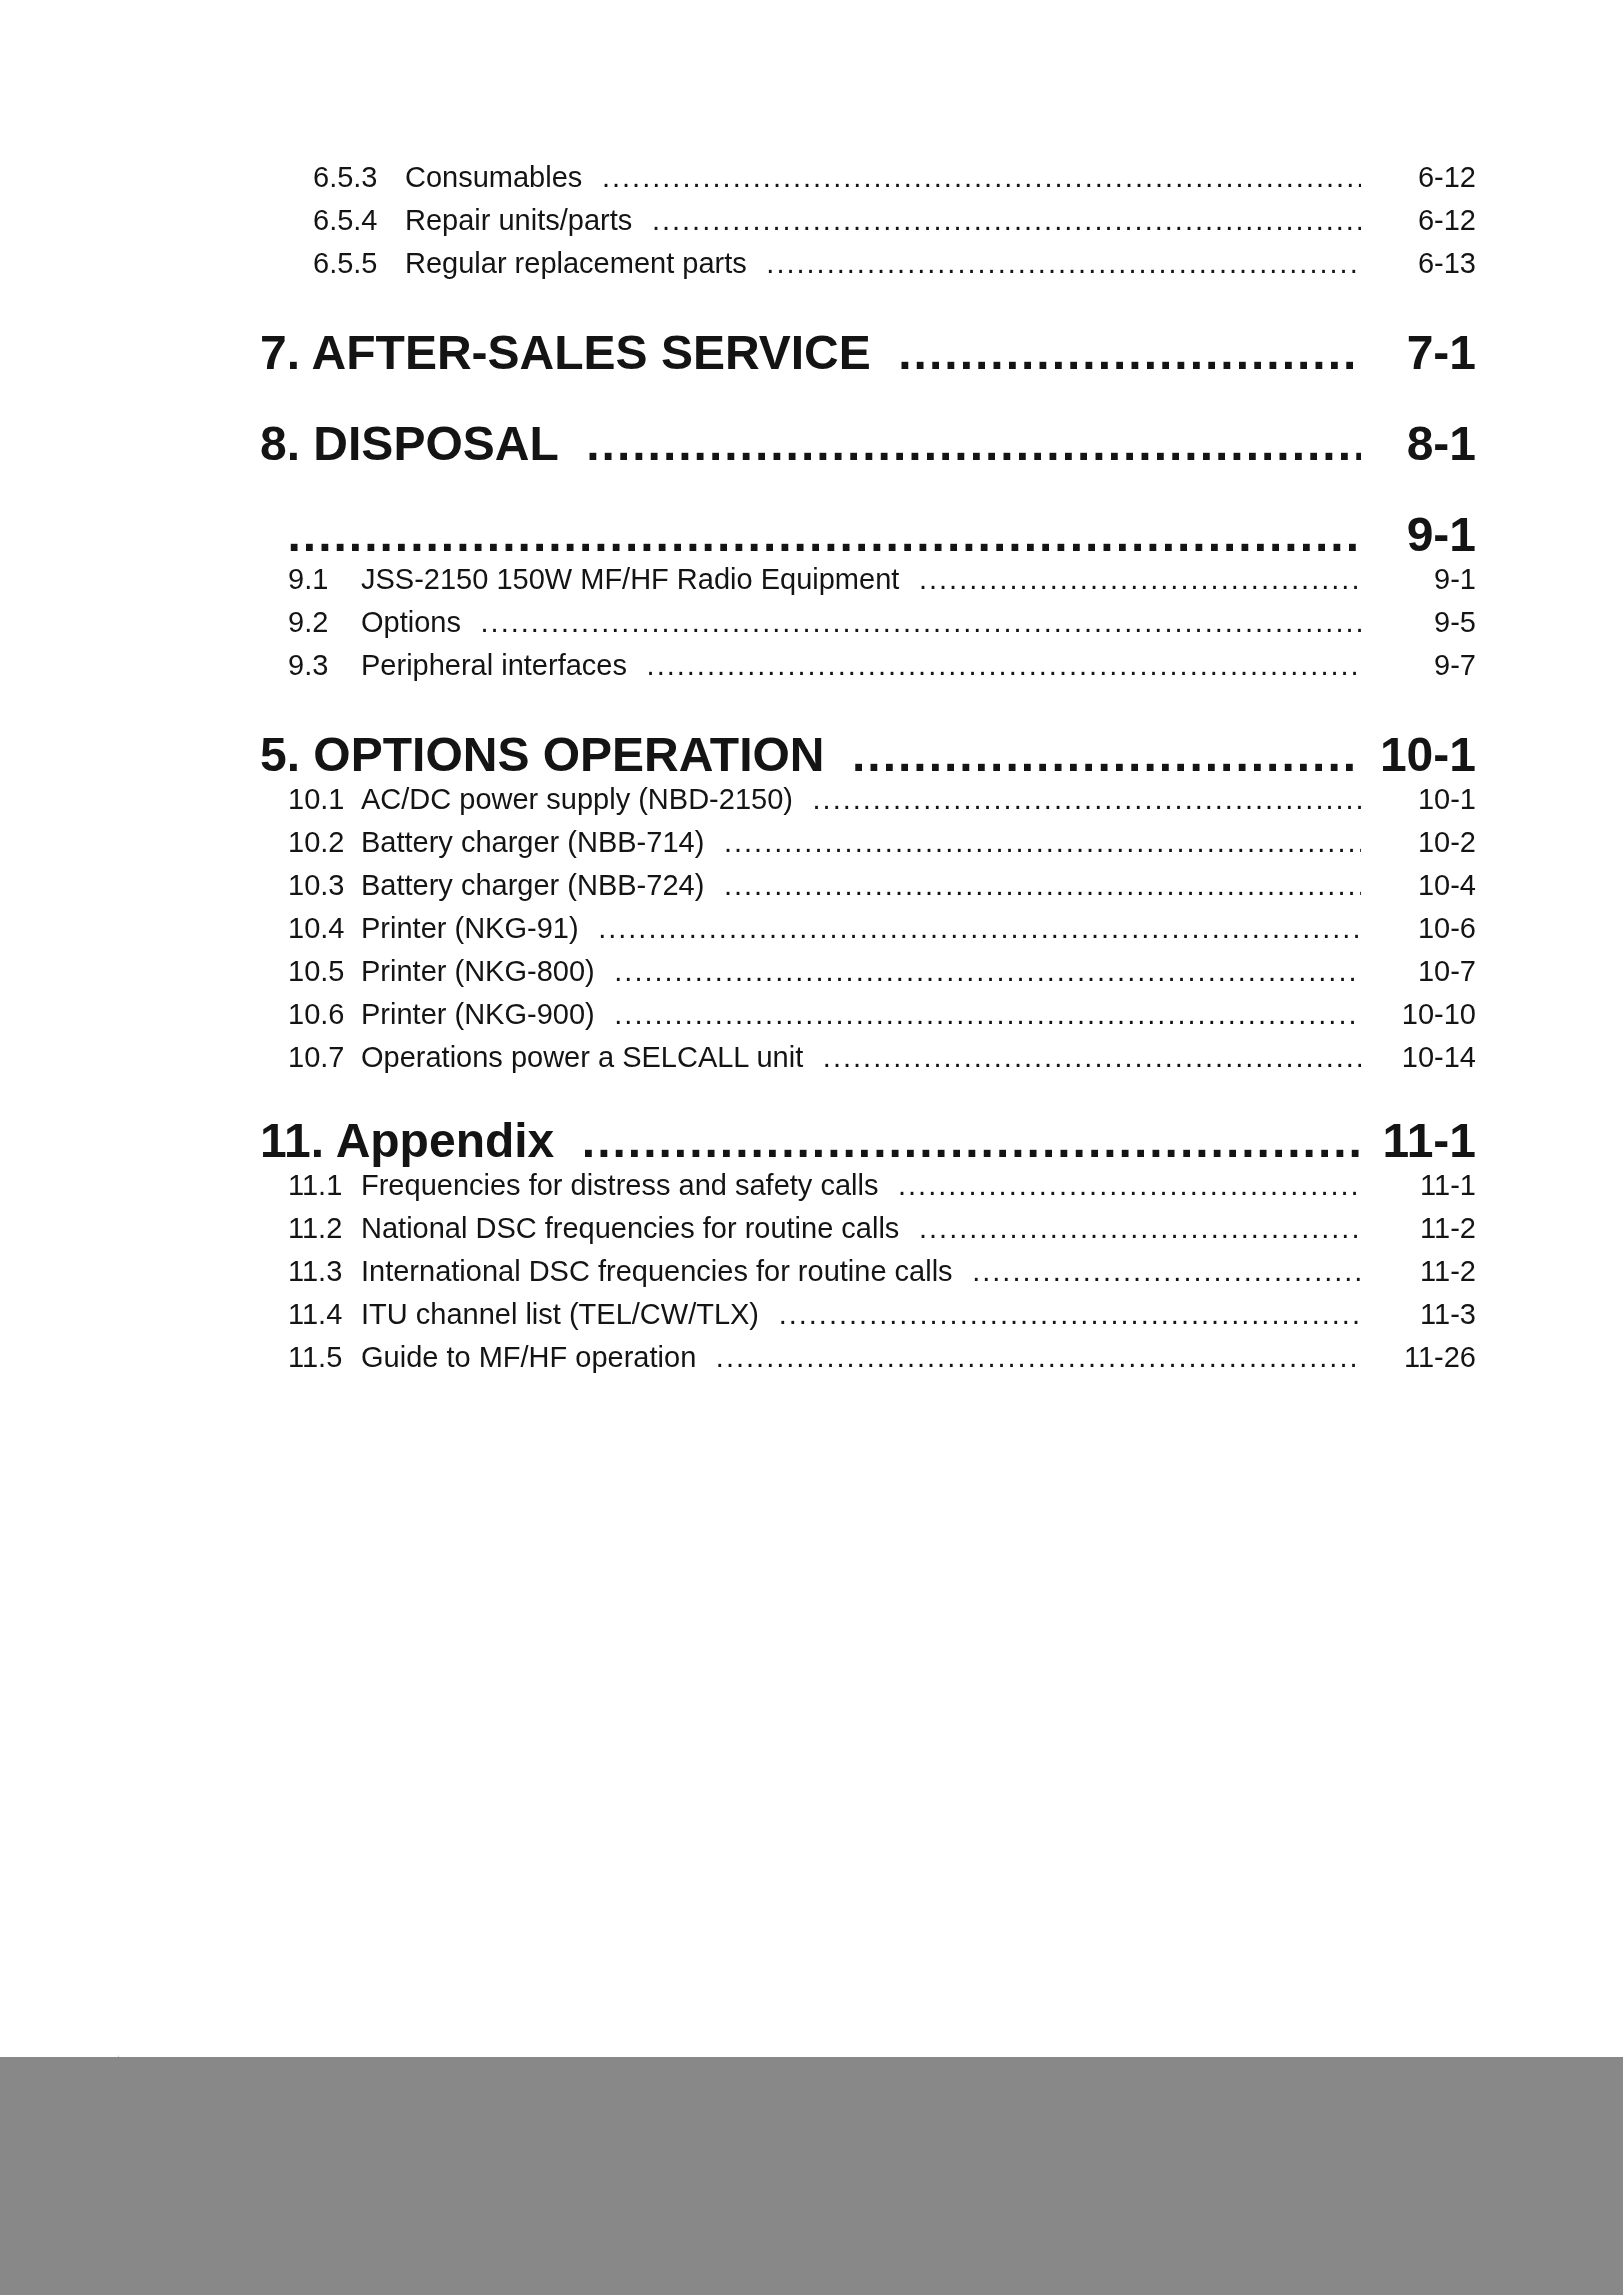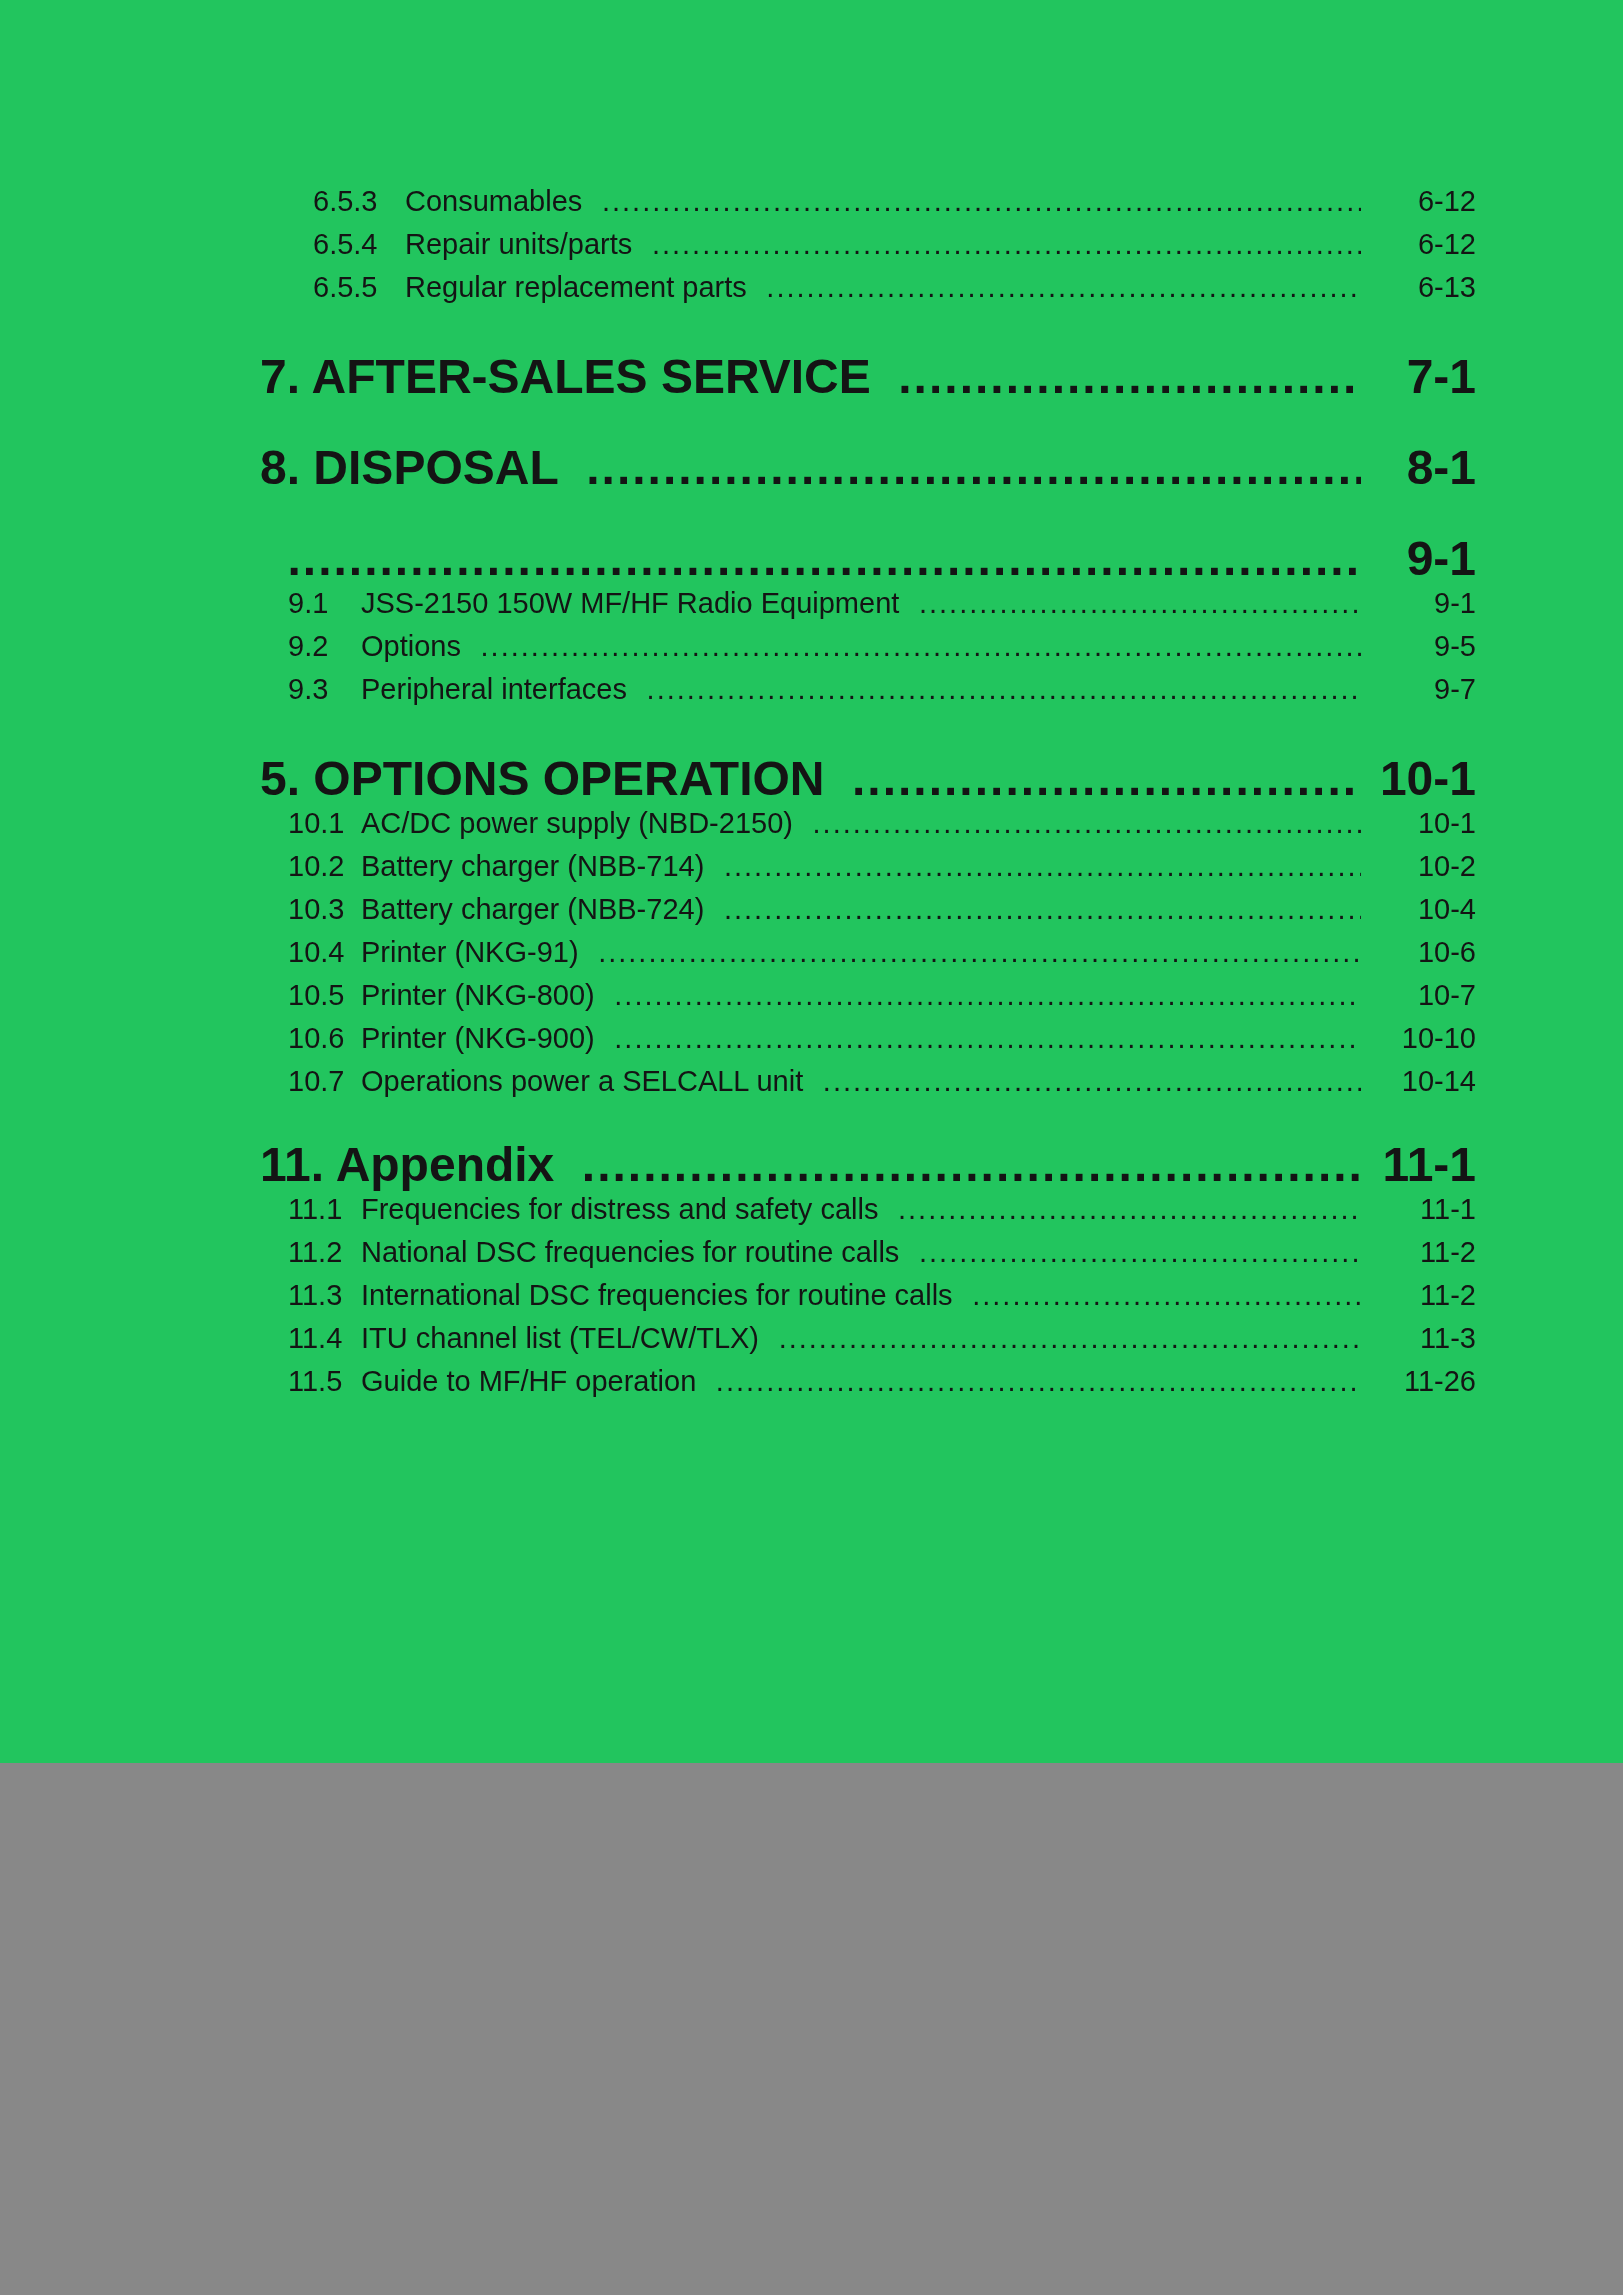--- a/index.html
+++ b/index.html
@@ -1,40 +1,40 @@
 <!DOCTYPE html>
 <html style="--wm: #6fa9c9; --ink: #141414;font-size:10.5px"><head>
 <meta charset="utf-8">
 <title>TOC page</title>
 <style>
   :root { --wm:#6fa9c9; --ink:#141414; }
   * { margin:0; padding:0; box-sizing:border-box; }
   html,body { background:#888; }
   body { width:1623px; }
   .page {
-    position:relative; width:1623px; height:1763px; background:#22c55e;
+    position:relative; width:1623px; height:2057px; background:#ffffff;
     overflow:hidden; font-family:"Liberation Sans","DejaVu Sans",sans-serif; color:var(--ink);
   }
   .content { position:absolute; left:260px; top:0; width:1216px; padding-top:156px; }
   .row { display:flex; align-items:baseline; }
   .sub { font-size:29px; height:43px; line-height:43px; }
   .lvl3 { padding-left:53px; }
   .lvl3 .num { width:92px; }
   .lvl2 { padding-left:28px; }
   .lvl2 .num { width:73px; }
   .num { flex:none; }
   .lbl { flex:none; white-space:nowrap; }
   .heading { font-size:48px; font-weight:bold; height:47px; line-height:47px; margin-top:44px; }
   .heading.tight { margin-top:38px; }
   .leader {
     flex:1 1 auto; min-width:0; overflow:hidden; white-space:nowrap;
     margin-left:19.6px; margin-right:17px; letter-spacing:2px;
   }
   .heading .leader { margin-left:27.5px; }
-  .pg { flex:none; min-width:98px; text-align:right;margin-top:24px; }
+  .pg { flex:none; min-width:98px; text-align:right; }
   .notes { margin-top:35px; font-weight:bold; font-size:33px; line-height:41px; }
   .watermark-sun { position:absolute; left:-6.5px; top:2052px; width:249px; height:249px; }
   .watermark-text {
     position:absolute; left:254px; top:2074px;
     font-family:"DejaVu Serif","Liberation Serif",serif; font-weight:700;
     font-size:182px; line-height:1; white-space:nowrap;
     transform:scaleX(0.8); transform-origin:0 0;
     background:linear-gradient(to bottom, #ffffff 0px, #ffffff 102px, var(--wm) 102px, var(--wm) 100%);
     -webkit-background-clip:text; background-clip:text; color:transparent;
     -webkit-text-stroke:3.3px var(--wm);

